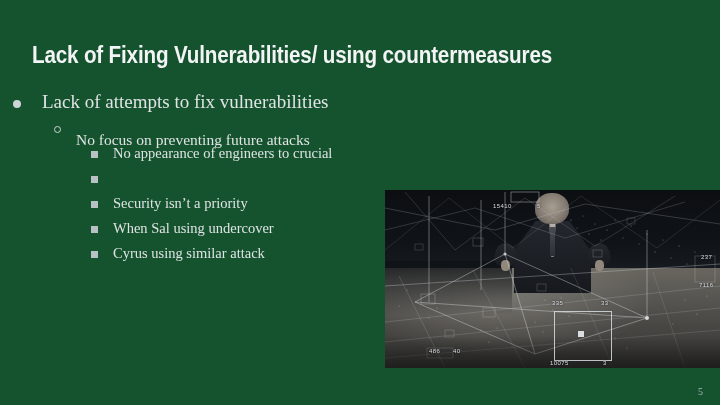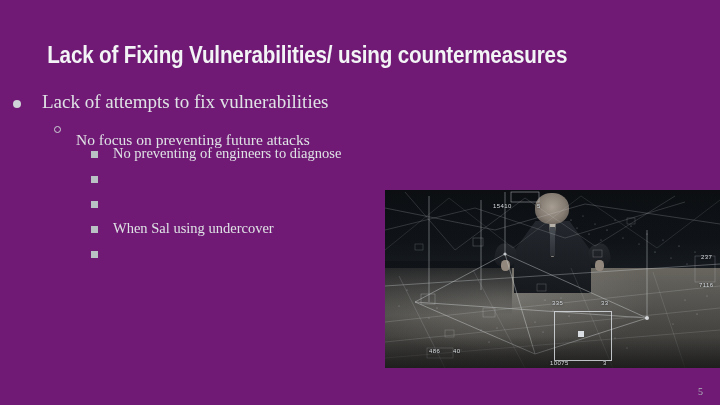--- a/index.html
+++ b/index.html
@@ -3,21 +3,21 @@
 <meta charset="utf-8">
 <style>
   html,body{margin:0;padding:0;}
   body{
     width:720px;height:405px;
     background:#37474e;
     overflow:hidden;
     font-family:"Liberation Serif", serif;
     position:relative;
   }
-  .slide{position:absolute;inset:0;background:#701a75;overflow:hidden;text-align:center;}
+  .slide{position:absolute;inset:0;background:#14532d;overflow:hidden;}
 
   
   .title{
     position:absolute;left:32px;top:40px;
     width:640px;
     font-family:"Liberation Sans", sans-serif;
     font-weight:bold;
     font-size:24px;
     line-height:30px;
     letter-spacing:-0.2px;
@@ -165,39 +165,41 @@
       <span class="txt">Lack of attempts to fix vulnerabilities</span>
     </div>
 
     <div class="row lv2">
       <span class="bul"><span class="circ"></span></span>
       <span class="txt">No focus on preventing future attacks</span>
     </div>
 
     <div class="row lv3">
       <span class="bul"><span class="sq"></span></span>
-      <span class="txt">No preventing of engineers to diagnose</span>
-    </div>
-
-    <div class="row lv3">
-      <span class="bul"><span class="sq"></span></span>
-    </div>
-
-    <div class="row lv3">
-      <span class="bul"><span class="sq"></span></span>
+      <span class="txt">No appearance of engineers to crucial</span>
+    </div>
+
+    <div class="row lv3">
+      <span class="bul"><span class="sq"></span></span>
+    </div>
+
+    <div class="row lv3">
+      <span class="bul"><span class="sq"></span></span>
+      <span class="txt">Security isn’t a priority</span>
     </div>
 
 
     <div class="row lv3">
       <span class="bul"><span class="sq"></span></span>
       <span class="txt">When Sal using undercover</span>
     </div>
 
     <div class="row lv3">
       <span class="bul"><span class="sq"></span></span>
+      <span class="txt">Cyrus using similar attack</span>
     </div>
 
   </div>
 
   <div class="photo">
     <div class="sky"></div>
     <div class="floor"></div>
     <div class="floorshade"></div>
     <div class="darkleft"></div>
 

